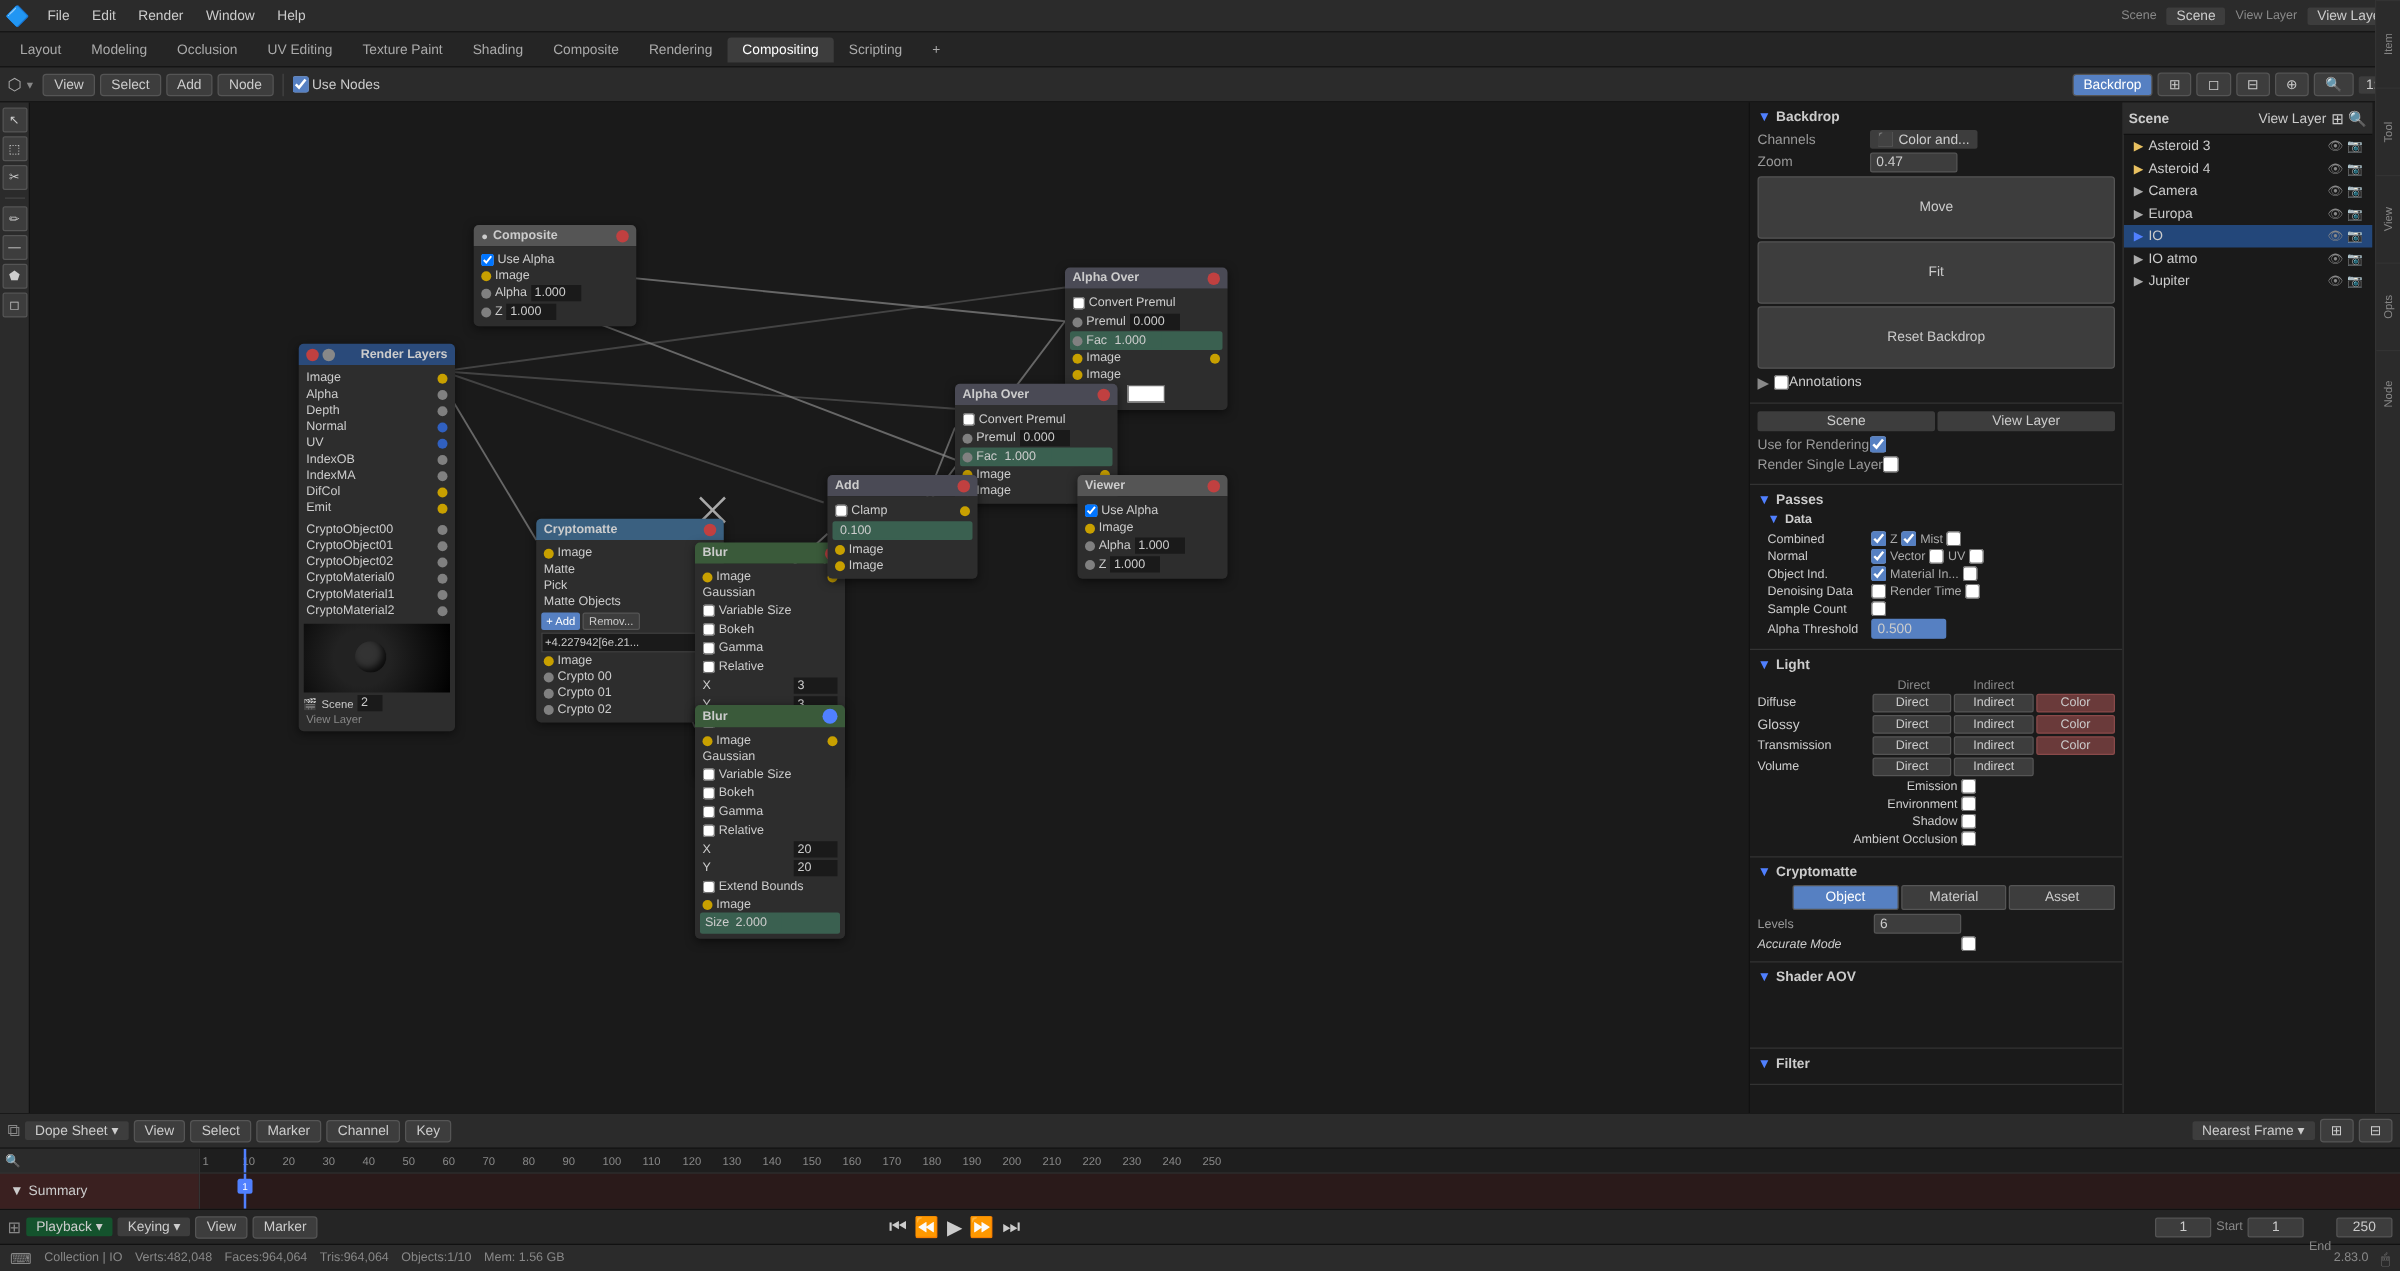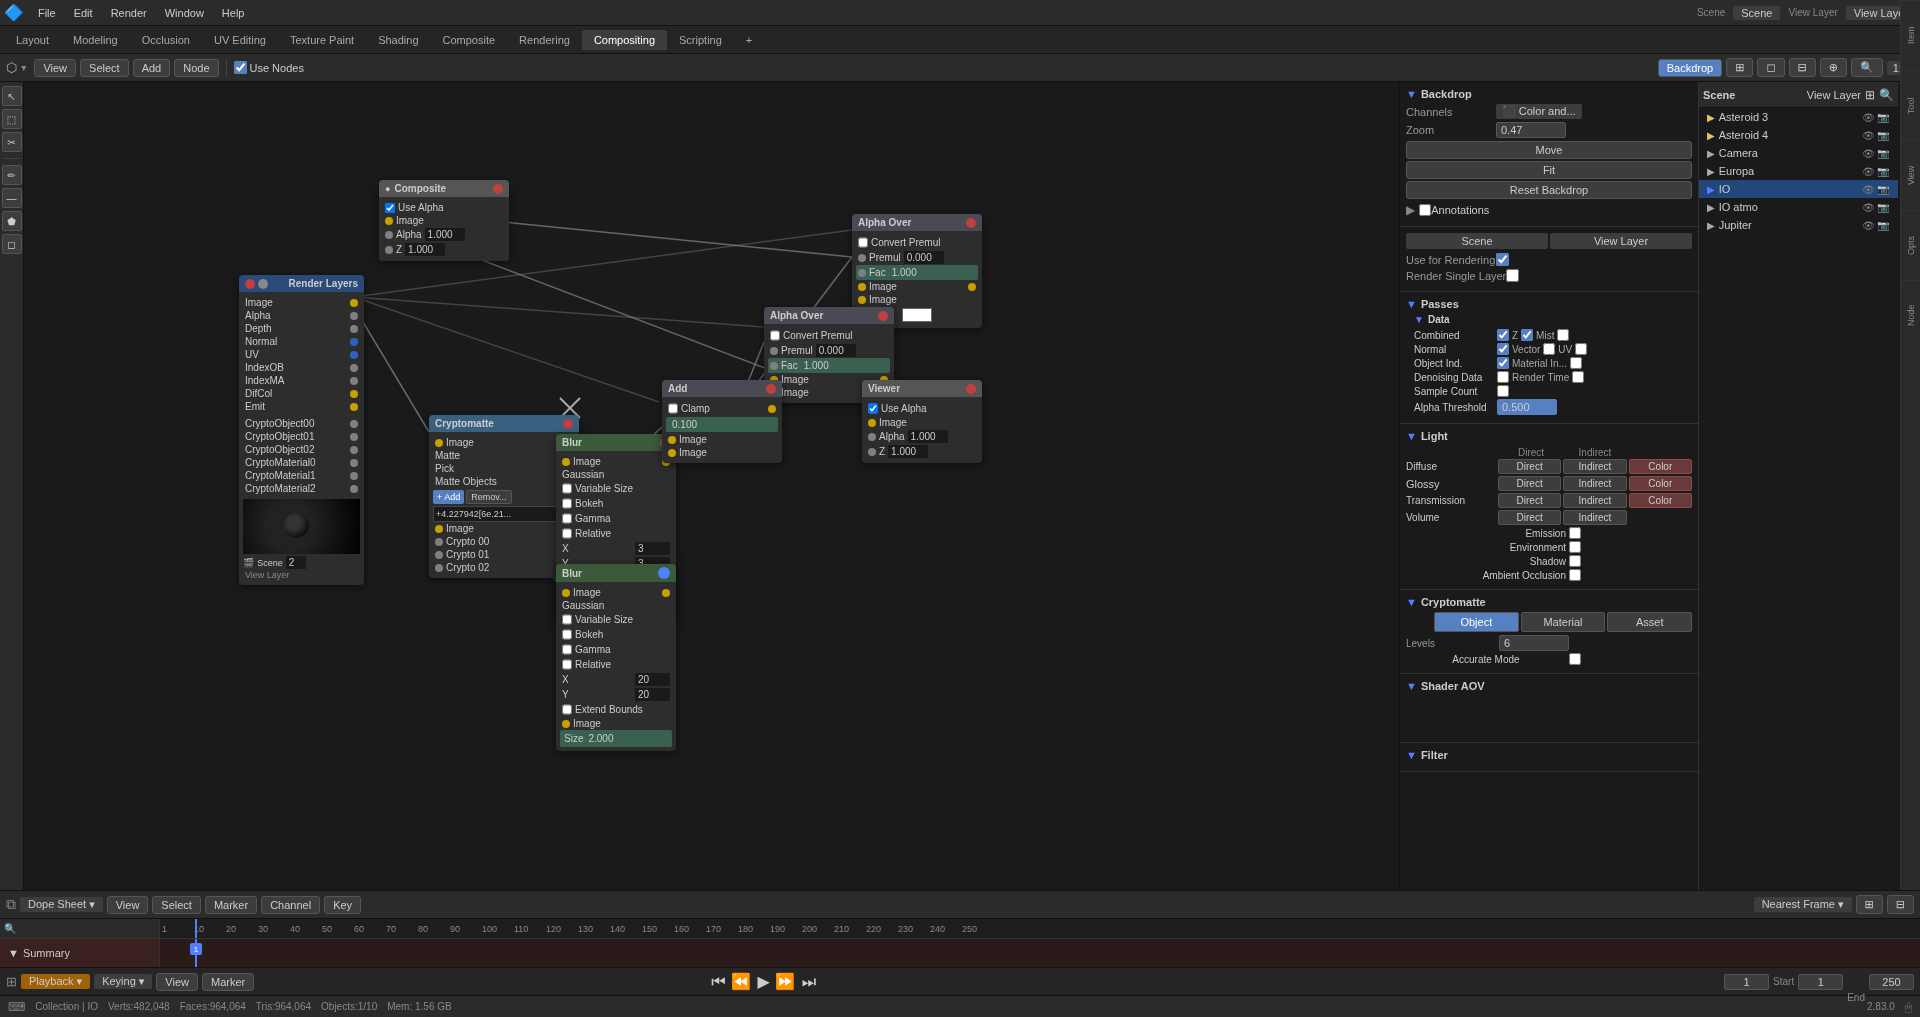--- a/index.html
+++ b/index.html
@@ -56,21 +56,21 @@
     .node-value { background: #1a1a1a; border: none; color: #ccc; font-size: 10px; width: 40px; padding: 1px 3px; }
     .dot-close { width: 10px; height: 10px; background: #c04040; border-radius: 50%; margin-left: auto; cursor: pointer; }
     .dot-minimize { width: 10px; height: 10px; background: #888; border-radius: 50%; cursor: pointer; }
 
     
     .prop-section { border-bottom: 1px solid #333; padding: 6px; }
     .prop-section-header { display: flex; align-items: center; gap: 4px; font-weight: bold; color: #ccc; margin-bottom: 4px; cursor: pointer; }
     .prop-row { display: flex; align-items: center; margin-bottom: 3px; font-size: 11px; }
     .prop-label { color: #999; min-width: 90px; }
     .prop-input { background: #3d3d3d; border: 1px solid #555; color: #ccc; font-size: 11px; padding: 1px 4px; border-radius: 2px; width: 70px; }
-    .btn-prop { background: #3d3d3d; border: 1px solid #555; color: #ccc; font-size: 11px; padding: 2px 8px; border-radius: 3px; cursor: pointer; display: block; width: 100%; margin-bottom: 2px; text-align: center; }
+    .btn-prop { background: #3d3d3d; border: 1px solid #555; color: #ccc; font-size: 11px; padding: 18px 8px; border-radius: 3px; cursor: pointer; display: block; width: 100%; margin-bottom: 2px; text-align: center; }
     .scene-item { padding: 3px 8px; font-size: 11px; cursor: pointer; display: flex; align-items: center; gap: 4px; }
     .scene-item.selected { background: #23477a; }
     .time-input { background: #3d3d3d; border: 1px solid #555; color: #ccc; font-size: 11px; width: 45px; padding: 1px 4px; border-radius: 2px; text-align: center; }
 
     
     .light-btn { background: #3d3d3d; border: 1px solid #555; color: #ccc; font-size: 10px; padding: 1px 5px; border-radius: 2px; cursor: pointer; }
 
     
     .crypto-btn-row { display: flex; gap: 2px; margin: 3px 0; }
     .crypto-btn { flex: 1; padding: 3px; text-align: center; background: #3d3d3d; border: 1px solid #555; color: #ccc; font-size: 11px; cursor: pointer; border-radius: 2px; }
@@ -740,21 +740,21 @@
         <div class="crypto-btn-row">
           <button class="crypto-btn active">Object</button>
           <button class="crypto-btn">Material</button>
           <button class="crypto-btn">Asset</button>
         </div>
         <div class="passes-row">
           <span class="prop-label">Levels</span>
           <input class="prop-input" value="6" style="">
         </div>
         <div class="passes-row">
-          <span style="min-width:160px; text-align:center; color:#ccc; font-size:10px;">Accurate Mode</span>
+          <span style="min-width:160px; text-align:left; color:#ccc; font-size:10px;font-style:italic;">Accurate Mode</span>
           <input type="checkbox" style="accent-color: rgb(86, 128, 194); width: 12px; height: 12px;">
         </div>
       </div>
 
       <div class="prop-section">
         <div class="prop-section-header">
           <span style="color:#5080ff;">▼</span>
           <span>Shader AOV</span>
         </div>
         <div style="height:40px;"></div>
@@ -896,21 +896,21 @@
 
         <div style="position:absolute; left:30px; top:4px; width:12px; height:12px; background:#5080ff; border-radius:2px;">
           <span style="font-size:8px; color:#fff; display:flex; align-items:center; justify-content:center; height:100%;">1</span>
         </div>
       </div>
     </div>
   </div>
 
   <div style="display:flex; align-items:center; background:#252525; height:28px; padding:0 6px; gap:4px; border-top:1px solid #111;">
     <span style="font-size:13px; color:#888;">⊞</span>
-    <span style="background:#a16207; padding:1px 8px; border-radius:2px; font-size:11px; cursor:pointer;">Playback ▾</span>
+    <span style="background:#14532d; padding:1px 8px; border-radius:2px; font-size:11px; cursor:pointer;">Playback ▾</span>
     <span style="background:#3d3d3d; padding:1px 8px; border-radius:2px; font-size:11px; cursor:pointer;">Keying ▾</span>
     <button class="toolbar-btn">View</button>
     <button class="toolbar-btn">Marker</button>
 
     <div style="display:flex; align-items:center; gap:2px; margin:0 auto;">
       <button style="background:none; border:none; color:#ccc; font-size:16px; cursor:pointer; padding:2px;">⏮</button>
       <button style="background:none; border:none; color:#ccc; font-size:16px; cursor:pointer; padding:2px;">⏪</button>
       <button style="background:none; border:none; color:#ccc; font-size:16px; cursor:pointer; padding:2px;">▶</button>
       <button style="background:none; border:none; color:#ccc; font-size:16px; cursor:pointer; padding:2px;">⏩</button>
       <button style="background:none; border:none; color:#ccc; font-size:16px; cursor:pointer; padding:2px;">⏭</button>

